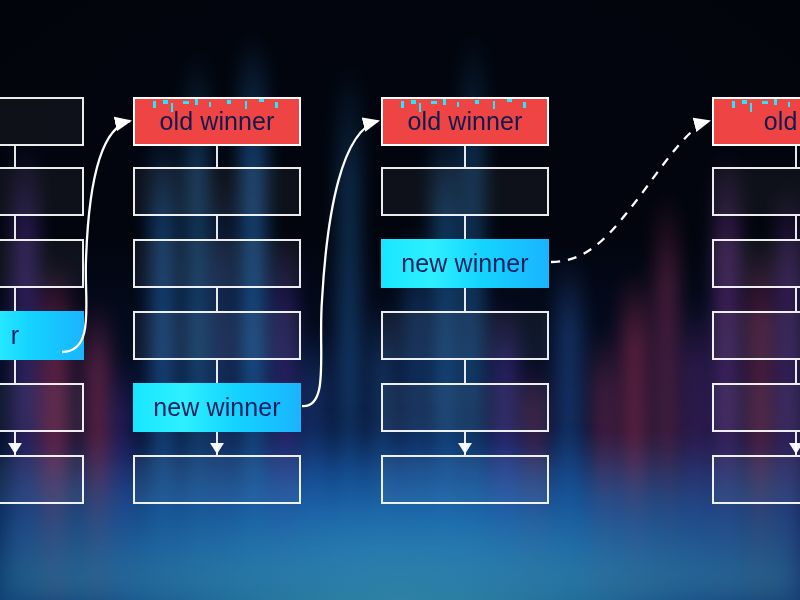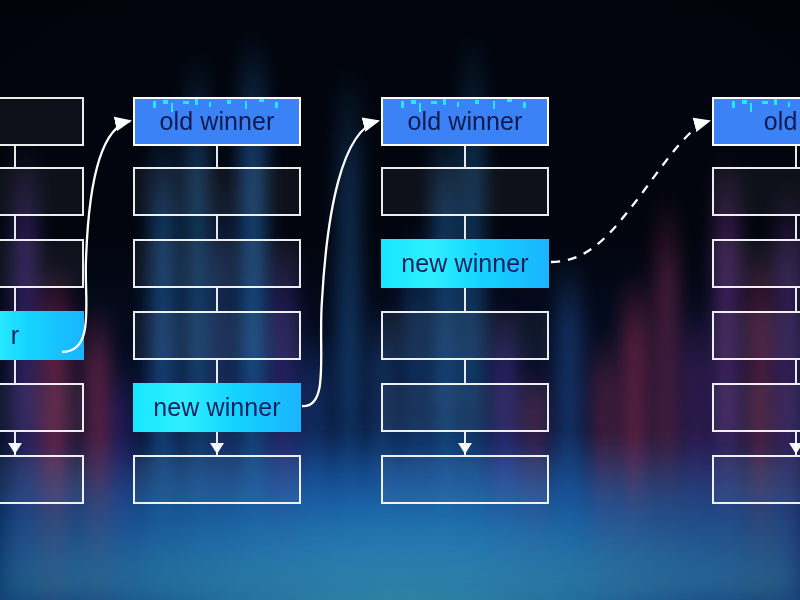--- a/index.html
+++ b/index.html
@@ -76,21 +76,21 @@
     display: flex;
     align-items: center;
     justify-content: center;
     overflow: hidden;
   }
   .node.empty {
     background: rgba(255,255,255,0.045);
     backdrop-filter: none;
   }
   .node.old {
-    background: #3b82f6;
+    background: #ef4444;
     border-color: #ffffff;
   }
   .node.old .label {
     color: #101a4f;
     font-size: 25px;
     letter-spacing: 0.1px;
     white-space: nowrap;
   }
   .node.new {
     background: linear-gradient(90deg, #18e6ff 0%, #2ef0ff 30%, #14d4ff 60%, #1ab4ff 100%);

